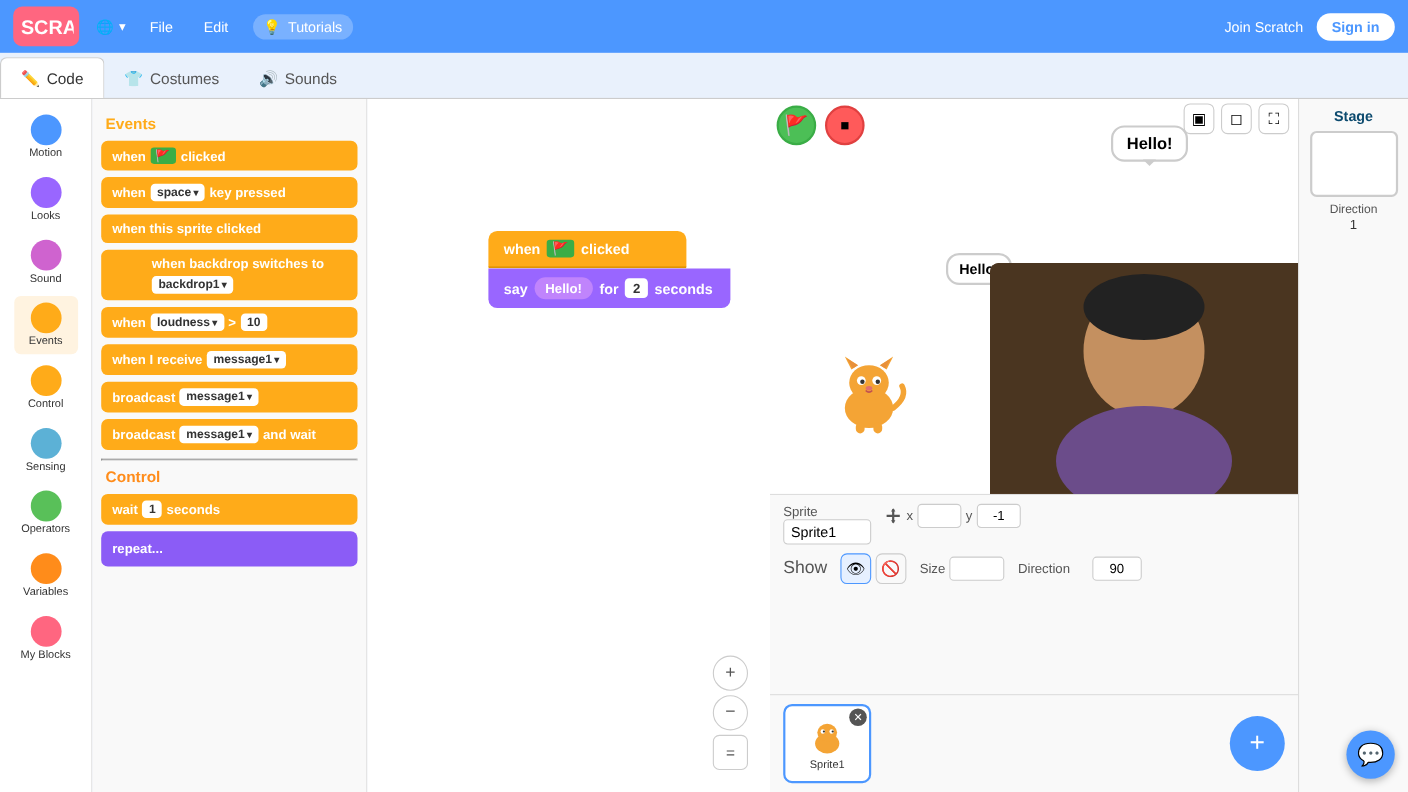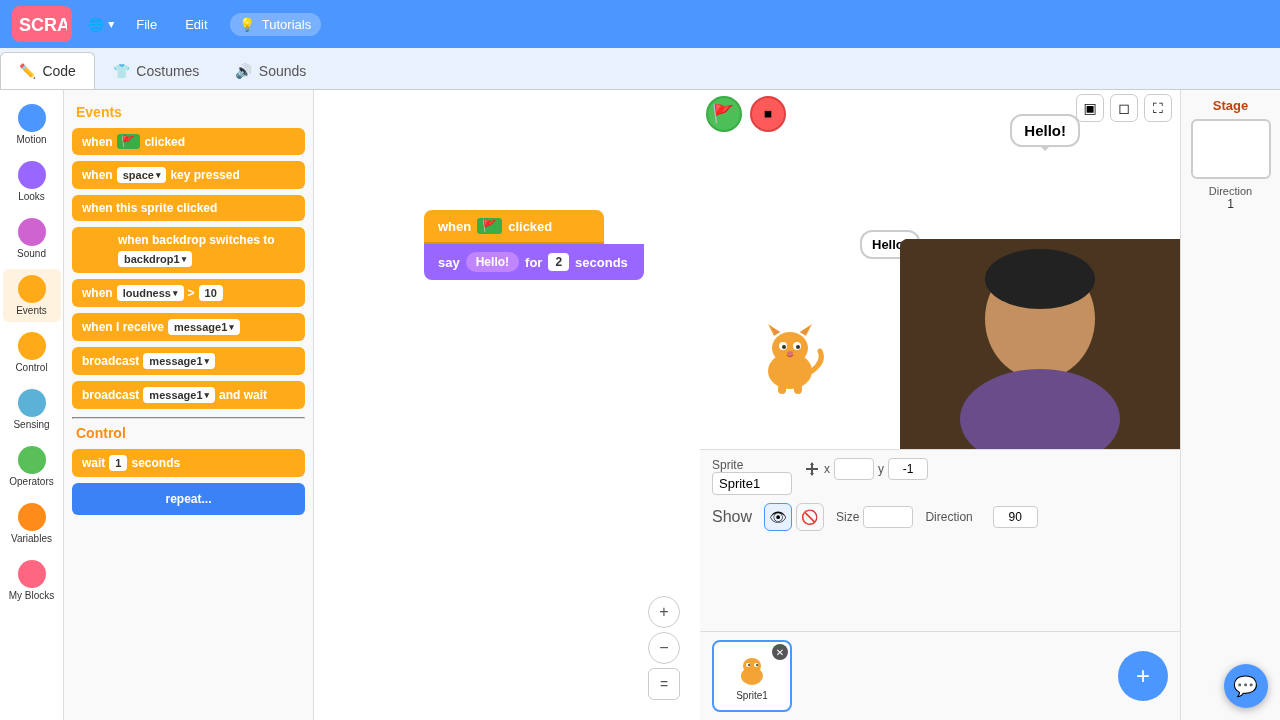--- a/index.html
+++ b/index.html
@@ -66,21 +66,21 @@
     }
 
     
     .main-layout {
       display: flex;
       height: calc(720px - 48px - 42px);
     }
 
     
     .categories {
-      width: 64px;
+      width: 84px;
       background: white;
       display: flex; flex-direction: column; align-items: center;
       padding: 8px 0; gap: 4px;
       border-right: 1px solid #ddd;
       overflow-y: auto;
     }
     .cat-item {
       display: flex; flex-direction: column; align-items: center;
       gap: 2px; padding: 6px 4px; cursor: pointer; border-radius: 6px;
       width: 58px; text-align: center;
@@ -249,21 +249,21 @@
     }
 
     
     .stage-sidebar {
       width: 100px;
       border-left: 1px solid #ddd;
       background: #f9f9f9;
       display: flex; flex-direction: column; align-items: center;
       padding: 8px;
     }
-    .stage-thumb-label { font-size: 13px; font-weight: 600; color: #c2410c; margin-bottom: 6px; }
+    .stage-thumb-label { font-size: 13px; font-weight: 600; color: #0c4a6e; margin-bottom: 6px; }
     .stage-thumb-box {
       width: 80px; height: 60px; background: white; border: 2px solid #ccc;
       border-radius: 6px;
     }
     .backdrops-label { font-size: 11px; color: #555; margin-top: 6px; }
     .backdrops-count { font-size: 12px; color: #333; }
 
     
     .webcam-overlay {
       position: absolute;
@@ -305,20 +305,24 @@
   <div class="nav-globe">
     <span>🌐</span>
     <span style="color:white;font-size:12px;">▾</span>
   </div>
   <span class="nav-link">File</span>
   <span class="nav-link">Edit</span>
   <div class="tutorials-btn">
     <span>💡</span>
     <span>Tutorials</span>
   </div>
+  <div class="nav-right">
+    <span class="join-scratch">Join Scratch</span>
+    <div class="sign-in">Sign in</div>
+  </div>
 </div>
 
 <div class="tab-bar">
   <div class="tab active">
     <span>✏️</span>
     <span>Code</span>
   </div>
   <div class="tab">
     <span>👕</span>
     <span>Costumes</span>
@@ -419,21 +423,21 @@
 
     <hr class="section-divider" style="border-color:#ddd;">
     <div class="blocks-section-title" style="color:#ff8c1a;">Control</div>
 
     <div class="block" style="background:#ffab19;">
       <span>wait</span>
       <span class="block-input">1</span>
       <span>seconds</span>
     </div>
 
-    <div class="block" style="background:#3b82f6;height:32px;justify-content:center;">
+    <div class="block" style="background:#8b5cf6;height:32px;">
       <span>repeat...</span>
     </div>
   </div>
 
   <div class="script-area">
 
     <div class="canvas-script">
 
       <div style="background:#ffab19;border-radius:8px 8px 0 0;padding:8px 14px;color:white;font-size:13px;font-weight:600;display:flex;align-items:center;gap:6px;width:180px;border-bottom:2px solid #e09400;">
         <span>when</span>

